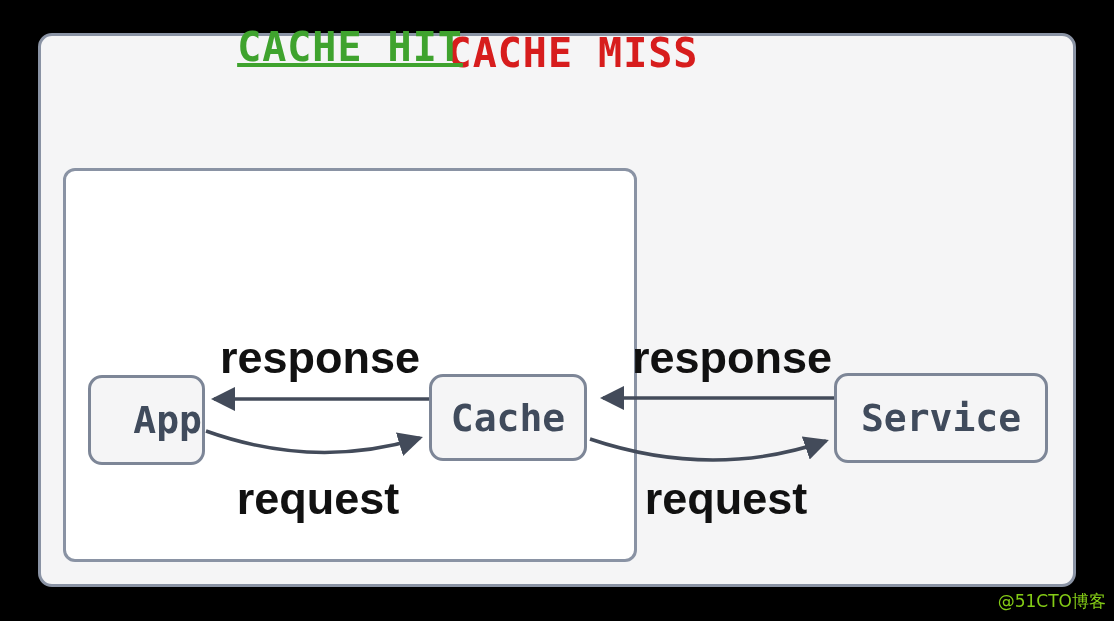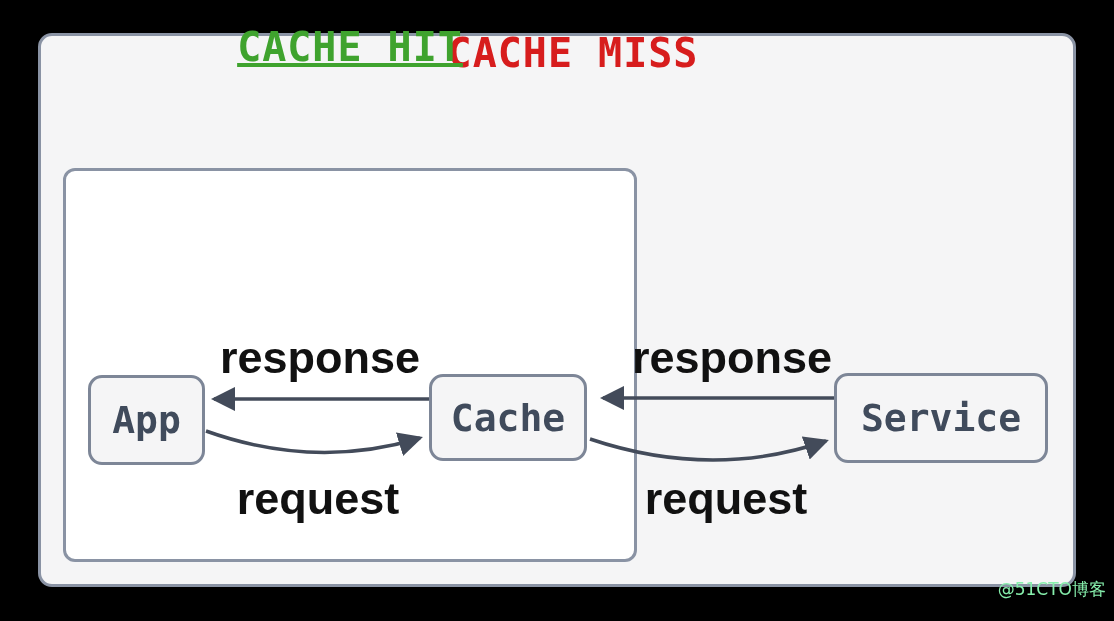--- a/index.html
+++ b/index.html
@@ -66,21 +66,21 @@
     box-sizing: border-box;
     display: flex;
     align-items: center;
     justify-content: center;
     font-family: "DejaVu Sans Mono", monospace;
     font-weight: bold;
     font-size: 38px;
     color: #404b5c;
     z-index: 3;
   }
-  .node-app     { left: 88px;  top: 375px; width: 117px; height: 90px; }
+  .node-app     { left: 88px;  top: 375px; width: 117px; height: 90px; justify-content: flex-end; }
   .node-cache   { left: 429px; top: 374px; width: 158px; height: 87px; }
   .node-service { left: 834px; top: 373px; width: 214px; height: 90px; }
   .edges-svg {
     position: absolute;
     left: 0;
     top: 0;
     z-index: 4;
     pointer-events: none;
   }
   .edge-label {
@@ -93,24 +93,24 @@
     white-space: nowrap;
     z-index: 5;
   }
   .lbl-response-left { left: 320px; top: 332px; }
   .lbl-request-left  { left: 318px; top: 473px; }
   .lbl-response-right{ left: 732px; top: 332px; }
   .lbl-request-right { left: 726px; top: 473px; }
   .watermark {
     position: absolute;
     right: 8px;
-    bottom: 20px;
+    bottom: 8px;
     font-family: "DejaVu Sans", "Liberation Sans", sans-serif;
     font-size: 17px;
-    color: #86efac;
+    color: #84cc16;
     z-index: 6;
   }
 </style>
 </head>
 <body>
 
 <div class="canvas">
 
   <div class="outer-box"></div>
 

